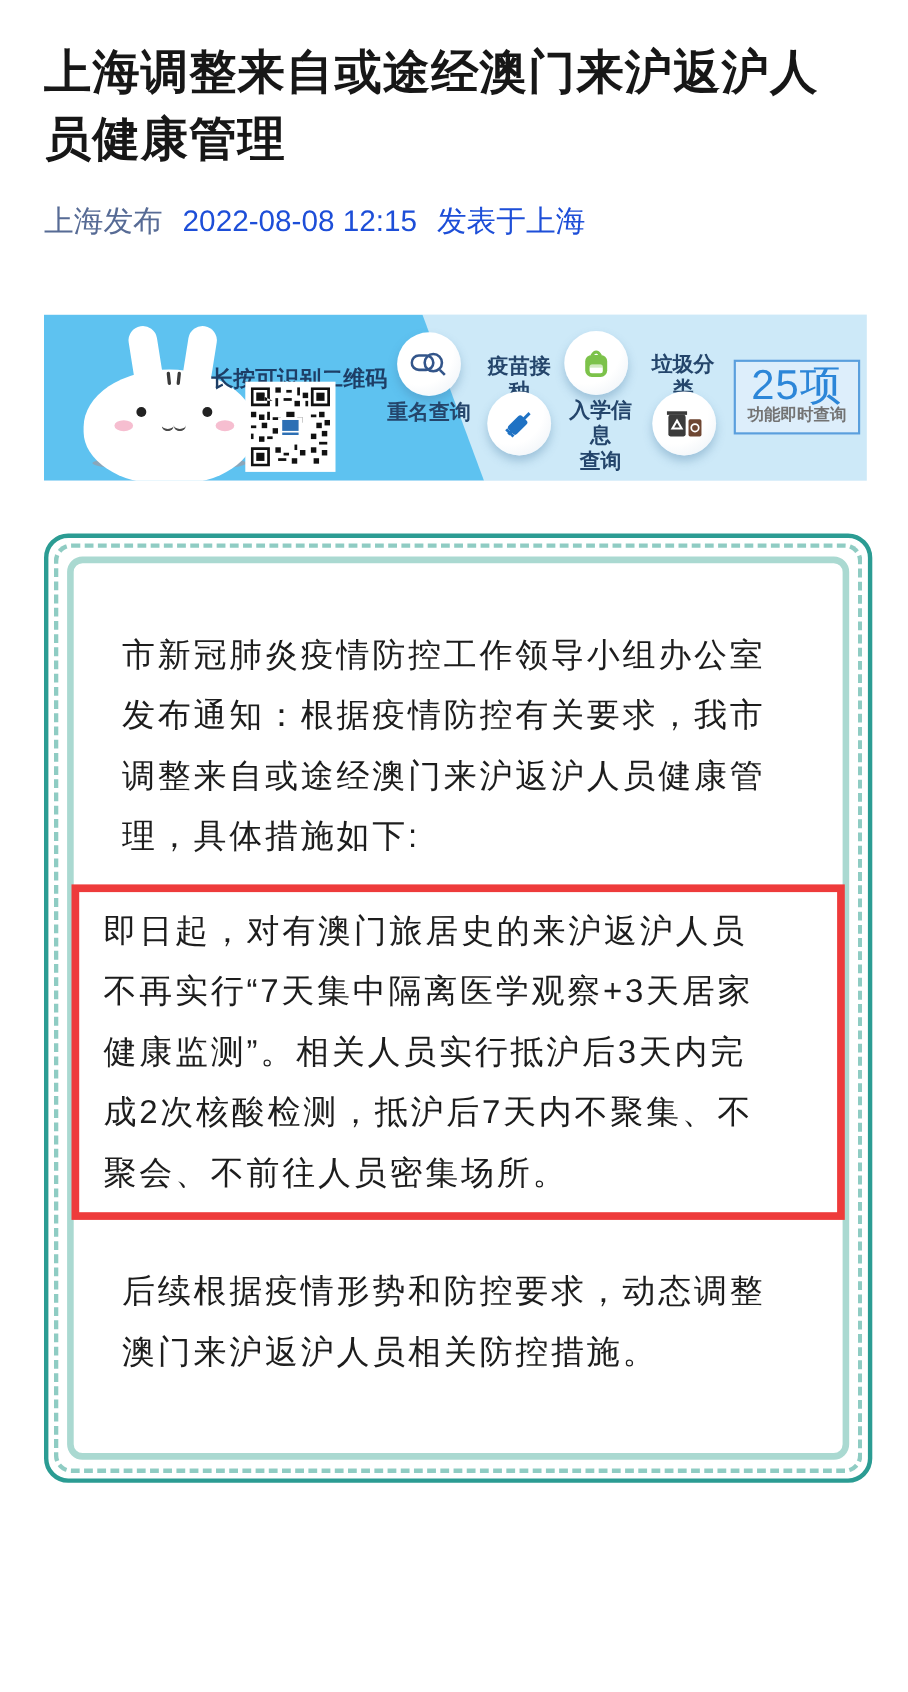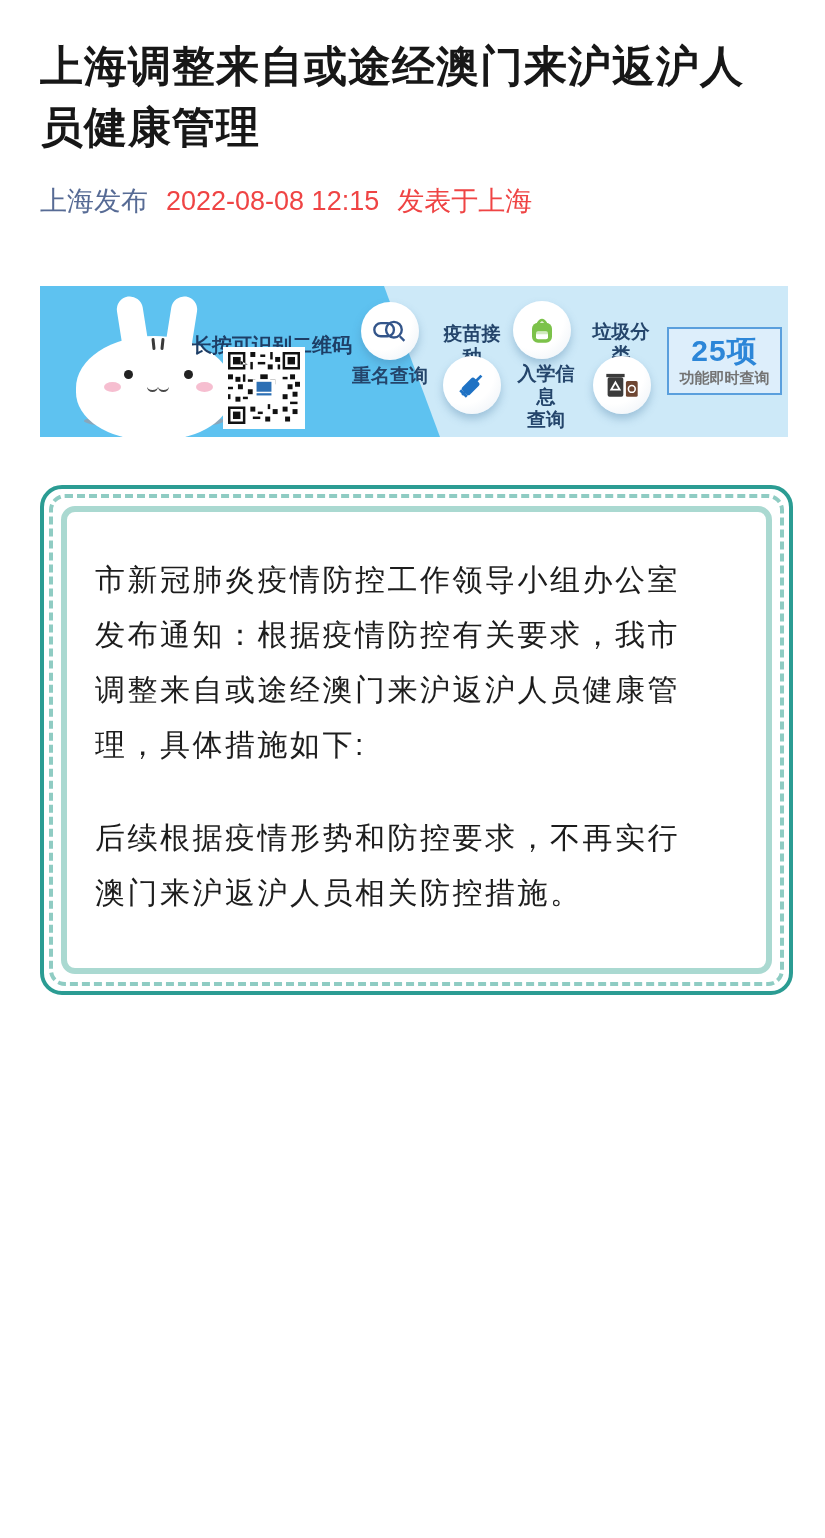--- a/index.html
+++ b/index.html
@@ -4,21 +4,21 @@
 <style>
   html,body{margin:0;padding:0;background:#ffffff;}
   body{width:825px;height:1538px;overflow:hidden;font-family:"Liberation Sans",sans-serif;color:#1c1c1c;}
   .page{width:825px;}
   .pre{white-space:pre-line;}
 
   
   .title{margin:36px 40px 0 40px;font-size:43px;line-height:61px;font-weight:700;color:#171717;letter-spacing:1px;}
   .byline{margin:28px 40px 0 40px;font-size:27px;line-height:30px;display:flex;align-items:baseline;gap:18px;}
   .account{color:#576b95;cursor:pointer;}
-  .meta{color:#ef4444;}
+  .meta{color:#1d4ed8;}
 
   
   .banner{position:relative;margin:70px 0 0 40px;width:748px;height:151px;background:#cde9f8;overflow:hidden;}
   .wedge{position:absolute;left:0;top:0;width:400px;height:151px;background:#5ec2f0;
          clip-path:polygon(0 0,86% 0,100% 100%,0 100%);}
   
   .rabbit{position:absolute;left:22px;top:10px;width:200px;height:134px;}
   .r-shadow{position:absolute;left:22px;top:118px;width:140px;height:14px;background:#8aa6ba;border-radius:50%;}
   .r-ear{position:absolute;width:26px;height:92px;background:#ffffff;border-radius:13px;top:0;}
   .r-ear.left{left:60px;transform:rotate(-9deg);}
@@ -44,28 +44,28 @@
   .svc-circle{position:absolute;width:58px;height:58px;border-radius:50%;
       background:radial-gradient(circle at 35% 30%,#ffffff 55%,#e9eff5 100%);
       box-shadow:0 5px 9px rgba(70,120,160,.35);display:flex;align-items:center;justify-content:center;}
   .svc-label{position:absolute;font-size:19px;line-height:23px;font-weight:700;color:#24456b;text-align:center;}
   .c1{left:321px;top:16px;} .l1{left:310px;top:78px;width:80px;}
   .l2{left:398px;top:36px;width:68px;} .c2{left:403px;top:70px;}
   .c3{left:473px;top:15px;} .l3{left:472px;top:76px;width:68px;}
   .l4{left:547px;top:34px;width:68px;} .c4{left:553px;top:70px;}
   .counter{position:absolute;left:627px;top:41px;width:111px;height:64px;border:2px solid #5a9fdd;background:#ddeefb;
            display:flex;flex-direction:column;align-items:center;justify-content:center;}
-  .counter .big{font-size:30px;line-height:32px;font-weight:700;color:#2c86d8;letter-spacing:1px;}
+  .counter .big{font-size:38px;line-height:32px;font-weight:400;color:#2c86d8;letter-spacing:1px;}
   .counter .small{font-size:15px;line-height:18px;font-weight:700;color:#737373;margin-top:2px;}
 
   
   .notice{margin:48px 0 0 40px;width:753px;box-sizing:border-box;border:4px solid #2b9c93;border-radius:22px;padding:5px;}
   .n-dash{border:4px dashed #8fccc3;border-radius:16px;padding:8px;}
   .n-inner{border:6px solid #aad9d1;border-radius:14px;padding:40px 28px 48px 28px;background:#ffffff;}
-  .para{margin:0;font-size:30px;line-height:55px;letter-spacing:2.5px;color:#1d1d1d;}
+  .para{margin:16px;font-size:30px;line-height:55px;letter-spacing:2.5px;color:#1d1d1d;}
   .para + .para{margin-top:38px;}
   .redbox{border:7px solid #ee3b3b;margin:12px -30px 38px -30px;padding:8px 22px;}
   .redbox .para{margin:0;}
 </style>
 </head>
 <body>
 
 <div class="page">
 
   <h1 class="title pre">上海调整来自或途经澳门来沪返沪人
@@ -205,22 +205,29 @@
 
   <div class="notice">
     <div class="n-dash">
       <div class="n-inner">
 
         <p class="para pre">市新冠肺炎疫情防控工作领导小组办公室
 发布通知：根据疫情防控有关要求，我市
 调整来自或途经澳门来沪返沪人员健康管
 理，具体措施如下:</p>
 
-
-
-        <p class="para pre">后续根据疫情形势和防控要求，不再实行
+        <div class="redbox">
+          <p class="para pre">即日起，对有澳门旅居史的来沪返沪人员
+不再实行“7天集中隔离医学观察+3天居家
+健康监测”。相关人员实行抵沪后3天内完
+成2次核酸检测，抵沪后7天内不聚集、不
+聚会、不前往人员密集场所。</p>
+        </div>
+
+
+        <p class="para pre">后续根据疫情形势和防控要求，动态调整
 澳门来沪返沪人员相关防控措施。</p>
 
       </div>
     </div>
   </div>
 
 </div>
 
 </body></html>

